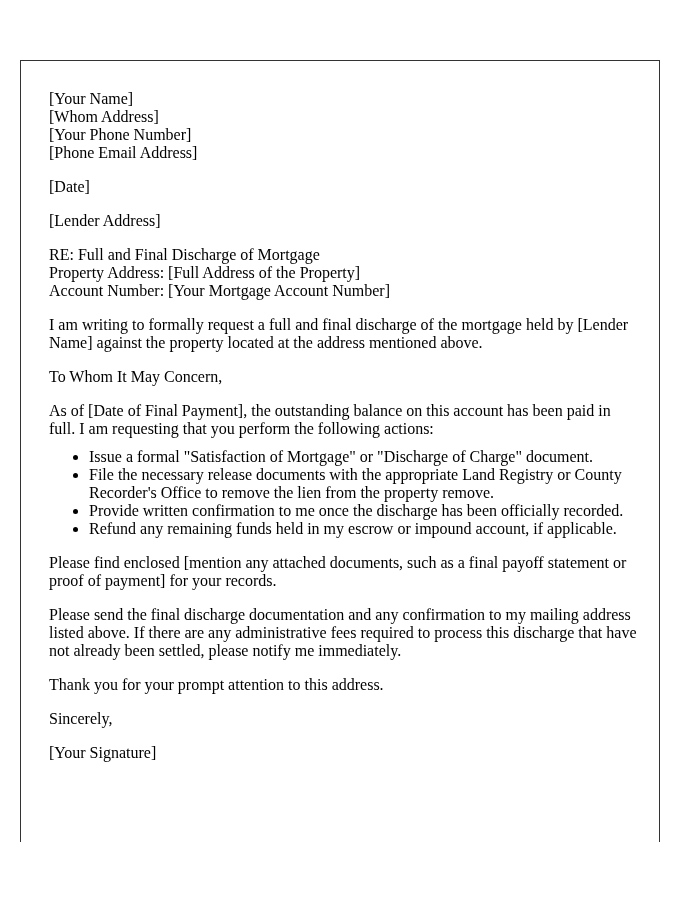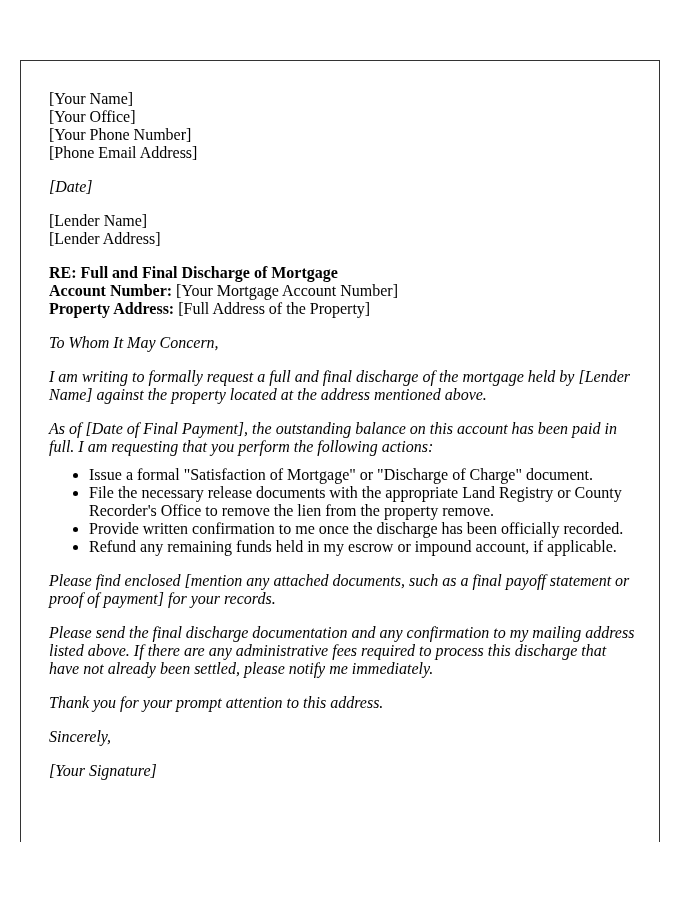--- a/index.html
+++ b/index.html
@@ -38,63 +38,61 @@
   }
   .block {
     margin: 0 0 16px 0;
   }
   .line {
     display: block;
     white-space: nowrap;
   }
   p {
     margin: 0 0 16px 0;
-    font-style: italic;
   }
   .bold {
-    font-weight: bold;
+    font-weight: normal;
   }
   ul {
     margin: 0 0 16px 0;
     padding-left: 40px;
   }
   ul li {
     margin: 0;
     list-style-type: disc;
   }
 </style>
 </head>
 <body>
 
 <div class="page">
   <div class="content">
 
     <div class="block">
       <span class="line">[Your Name]</span>
-      <span class="line">[Your Office]</span>
+      <span class="line">[Whom Address]</span>
       <span class="line">[Your Phone Number]</span>
       <span class="line">[Phone Email Address]</span>
     </div>
 
     <p>[Date]</p>
 
     <div class="block">
-      <span class="line">[Lender Name]</span>
       <span class="line">[Lender Address]</span>
     </div>
 
     <div class="block">
       <span class="line bold">RE: Full and Final Discharge of Mortgage</span>
+      <span class="line"><span class="bold">Property Address:</span><span> [Full Address of the Property]</span></span>
       <span class="line"><span class="bold">Account Number:</span><span> [Your Mortgage Account Number]</span></span>
-      <span class="line"><span class="bold">Property Address:</span><span> [Full Address of the Property]</span></span>
     </div>
 
+    <p>I am writing to formally request a full and final discharge of the mortgage held by [Lender Name] against the property located at the address mentioned above.</p>
+
     <p>To Whom It May Concern,</p>
-
-    <p>I am writing to formally request a full and final discharge of the mortgage held by [Lender Name] against the property located at the address mentioned above.</p>
 
     <p style="margin-bottom:10px;">As of [Date of Final Payment], the outstanding balance on this account has been paid in full. I am requesting that you perform the following actions:</p>
 
     <ul>
       <li>Issue a formal "Satisfaction of Mortgage" or "Discharge of Charge" document.</li>
       <li>File the necessary release documents with the appropriate Land Registry or County Recorder's Office to remove the lien from the property remove.</li>
       <li>Provide written confirmation to me once the discharge has been officially recorded.</li>
       <li>Refund any remaining funds held in my escrow or impound account, if applicable.</li>
     </ul>
 

